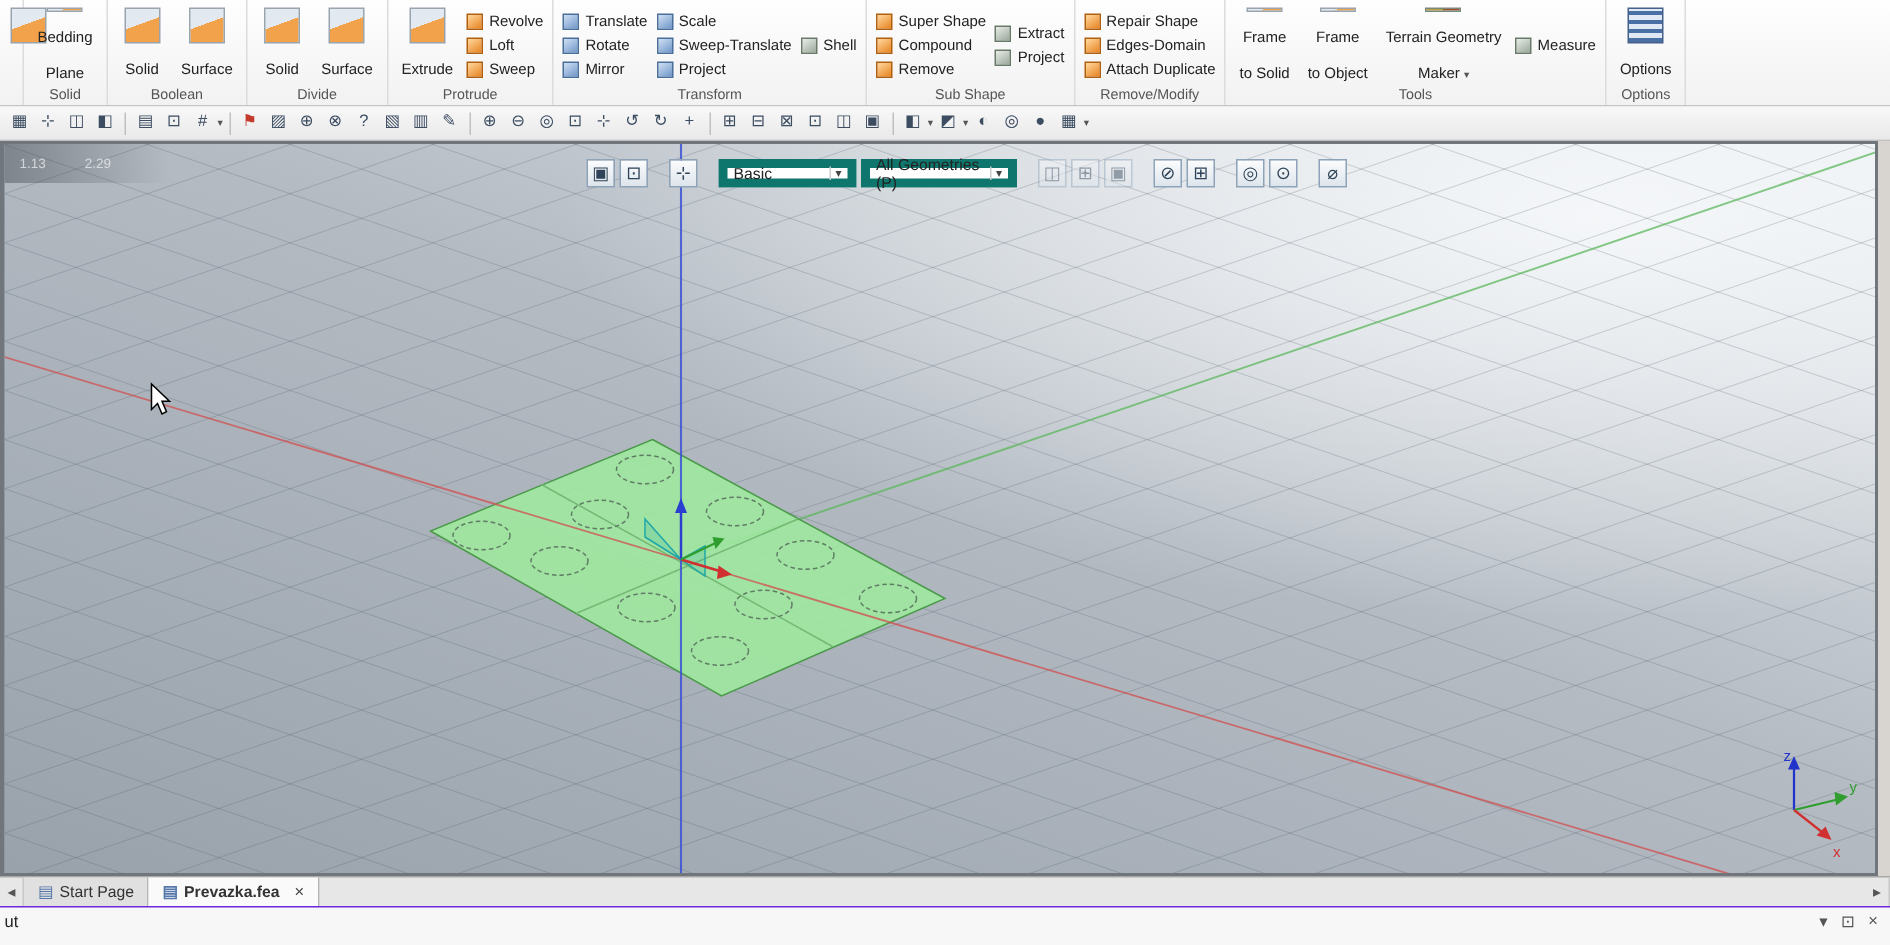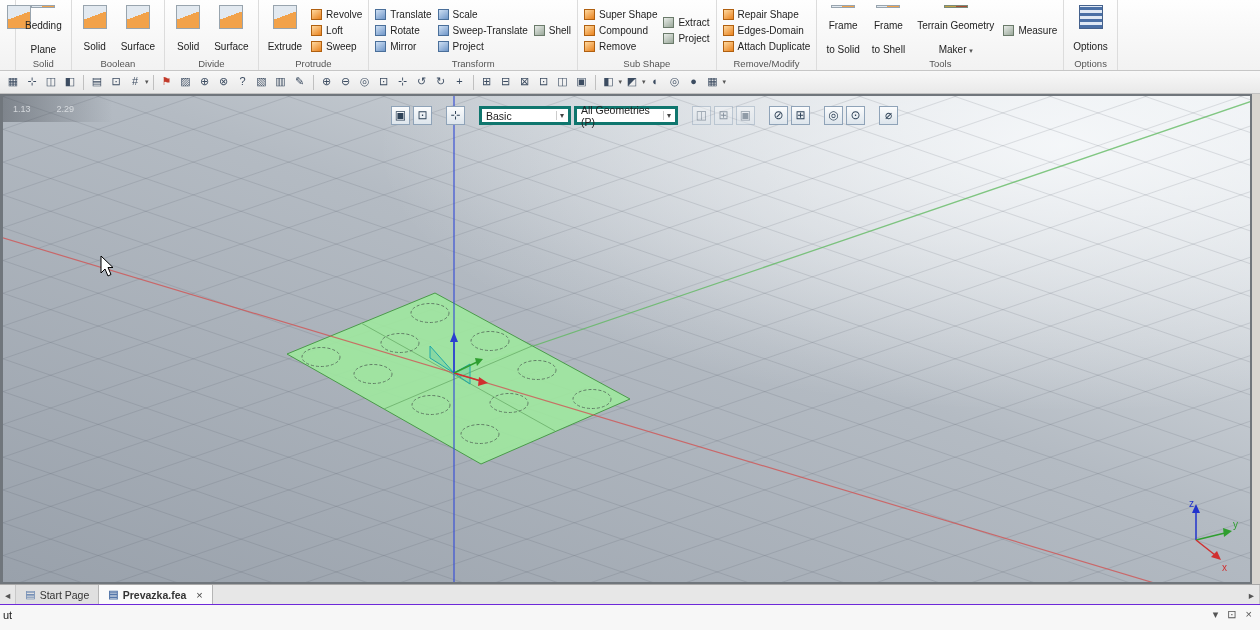--- a/index.html
+++ b/index.html
@@ -50,21 +50,21 @@
   .scene{position:absolute;top:0;left:0;width:100%;height:100%;}
   .vp-ruler{position:absolute;left:0;top:0;width:110px;height:26px;
     background:linear-gradient(90deg,rgba(50,55,62,.40),rgba(50,55,62,0));
     color:rgba(235,238,240,.75);font-size:9px;display:flex;gap:26px;
     padding:8px 0 11px 10px;}
   .vptb{position:absolute;left:388px;top:10px;display:flex;align-items:center;gap:3px;}
   .vpbtn{width:19px;height:19px;border:1px solid #8fa3b8;
     background:linear-gradient(#fbfcfd,#dde5ec);font-size:12px;line-height:17px;
     text-align:center;color:#2f4358;}
   .vpbtn.disabled{opacity:.45;}
-  .vpsel{height:19px;border:3px solid #0f766e;background:#fff;font-size:10.5px;
+  .vpsel{height:19px;border:6px solid #0f766e;background:#fff;font-size:10.5px;
     color:#222;display:flex;align-items:center;padding:2px 4px;}
   .vpsel .selcaret{margin-left:auto;font-size:8px;color:#444;border-left:1px solid #ccc;padding-left:3px;}
   .gap{width:8px;flex:0 0 8px;}
 
   
   .tabbar{position:absolute;top:584px;left:0;width:1260px;height:20px;background:#e7e7e7;
     border-top:1px solid #a8a8a8;display:flex;align-items:stretch;font-size:10.5px;}
   .tabscroll{display:flex;align-items:center;padding:0 5px;color:#555;border-right:1px solid #c8c8c8;}
   .tab{display:flex;align-items:center;gap:4px;padding:0 9px;border-right:1px solid #b5b5b5;
     color:#333;background:#e0e0e0;}
@@ -231,21 +231,21 @@
 
   <div class="rgroup">
     <div class="bigbtn">
       <span class="icL"></span>
       <span>Frame</span>
       <span>to Solid</span>
     </div>
     <div class="bigbtn">
       <span class="icL"></span>
       <span>Frame</span>
-      <span>to Shell</span>
+      <span>to Object</span>
     </div>
     <div class="bigbtn">
       <span class="icL terrain"></span>
       <span>Terrain Geometry</span>
       <span><span>Maker</span> <span class="caret">▾</span></span>
     </div>
     <div class="smalls">
       <div class="smallbtn">
         <span class="icS icSg"></span>
         <span>Measure</span>

